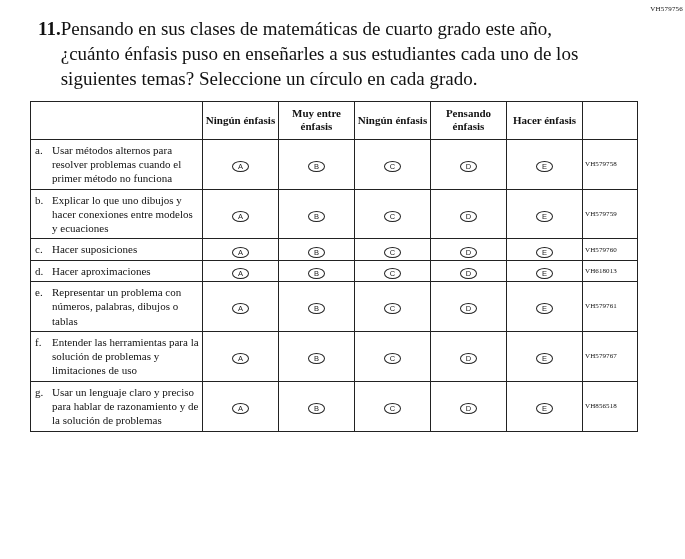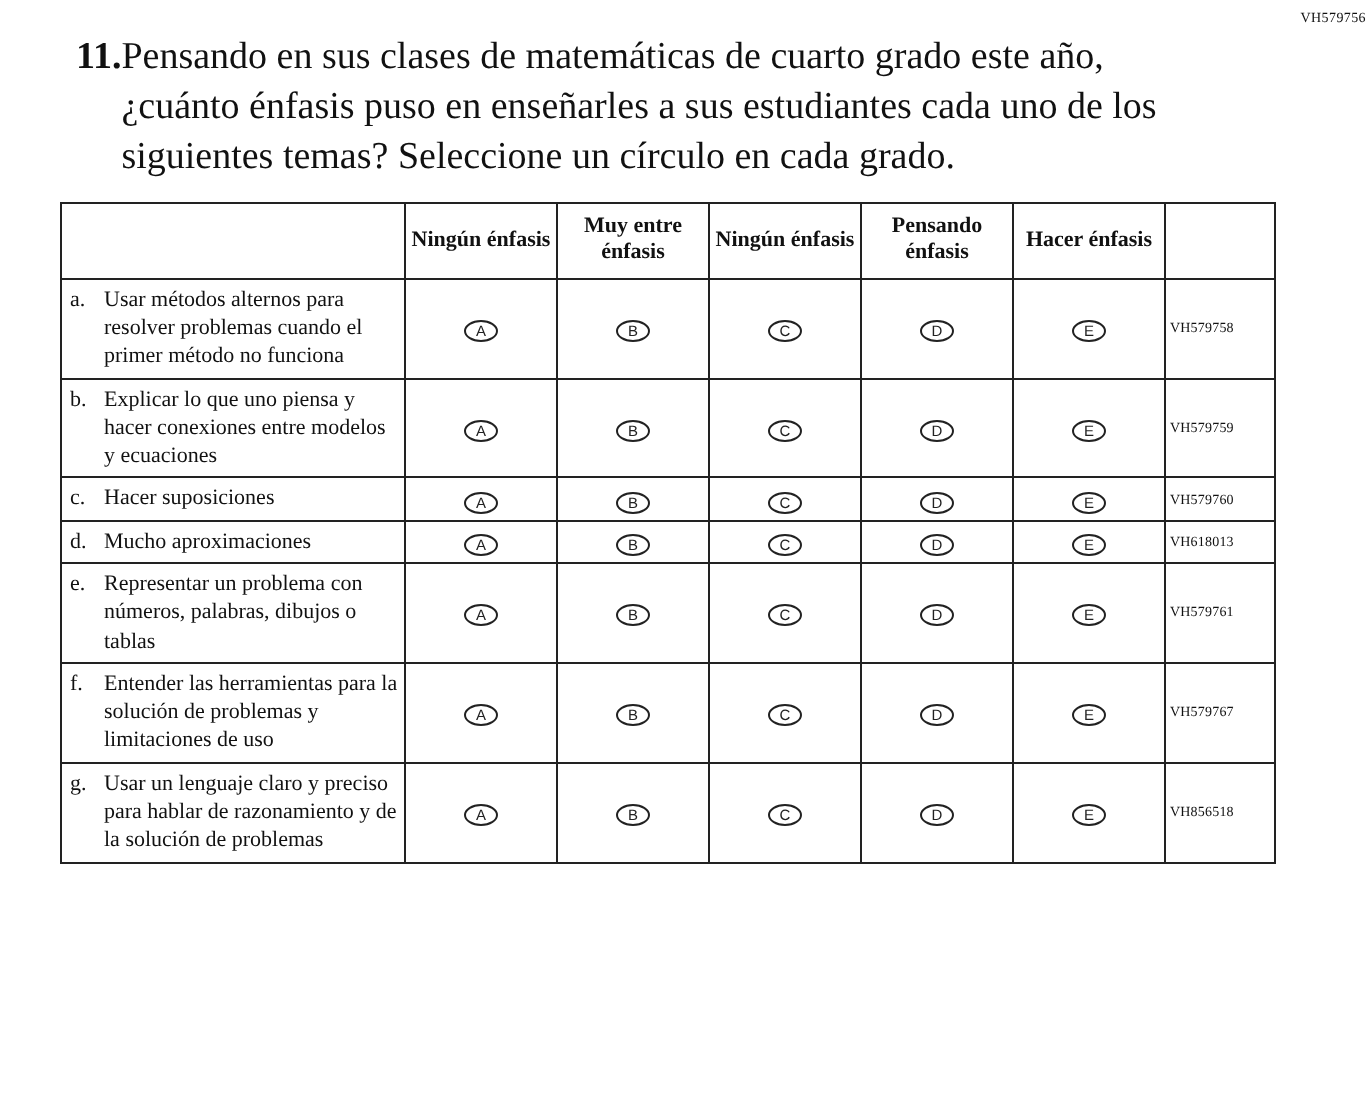--- a/index.html
+++ b/index.html
@@ -127,21 +127,21 @@
       <td class="opt"><span class="bubble">C</span></td>
       <td class="opt"><span class="bubble">D</span></td>
       <td class="opt"><span class="bubble">E</span></td>
       <td class="code">VH579758</td>
     </tr>
 
     <tr>
       <td class="topic">
         <div class="topic-inner">
           <span class="row-letter">b.</span>
-          <span class="row-text">Explicar lo que uno piensa y hacer conexiones entre modelos y ecuaciones</span>
+          <span class="row-text">Explicar lo que uno dibujos y hacer conexiones entre modelos y ecuaciones</span>
         </div>
       </td>
       <td class="opt"><span class="bubble">A</span></td>
       <td class="opt"><span class="bubble">B</span></td>
       <td class="opt"><span class="bubble">C</span></td>
       <td class="opt"><span class="bubble">D</span></td>
       <td class="opt"><span class="bubble">E</span></td>
       <td class="code">VH579759</td>
     </tr>
 
@@ -157,21 +157,21 @@
       <td class="opt"><span class="bubble">C</span></td>
       <td class="opt"><span class="bubble">D</span></td>
       <td class="opt"><span class="bubble">E</span></td>
       <td class="code">VH579760</td>
     </tr>
 
     <tr>
       <td class="topic">
         <div class="topic-inner">
           <span class="row-letter">d.</span>
-          <span class="row-text">Mucho aproximaciones</span>
+          <span class="row-text">Hacer aproximaciones</span>
         </div>
       </td>
       <td class="opt"><span class="bubble">A</span></td>
       <td class="opt"><span class="bubble">B</span></td>
       <td class="opt"><span class="bubble">C</span></td>
       <td class="opt"><span class="bubble">D</span></td>
       <td class="opt"><span class="bubble">E</span></td>
       <td class="code">VH618013</td>
     </tr>
 

